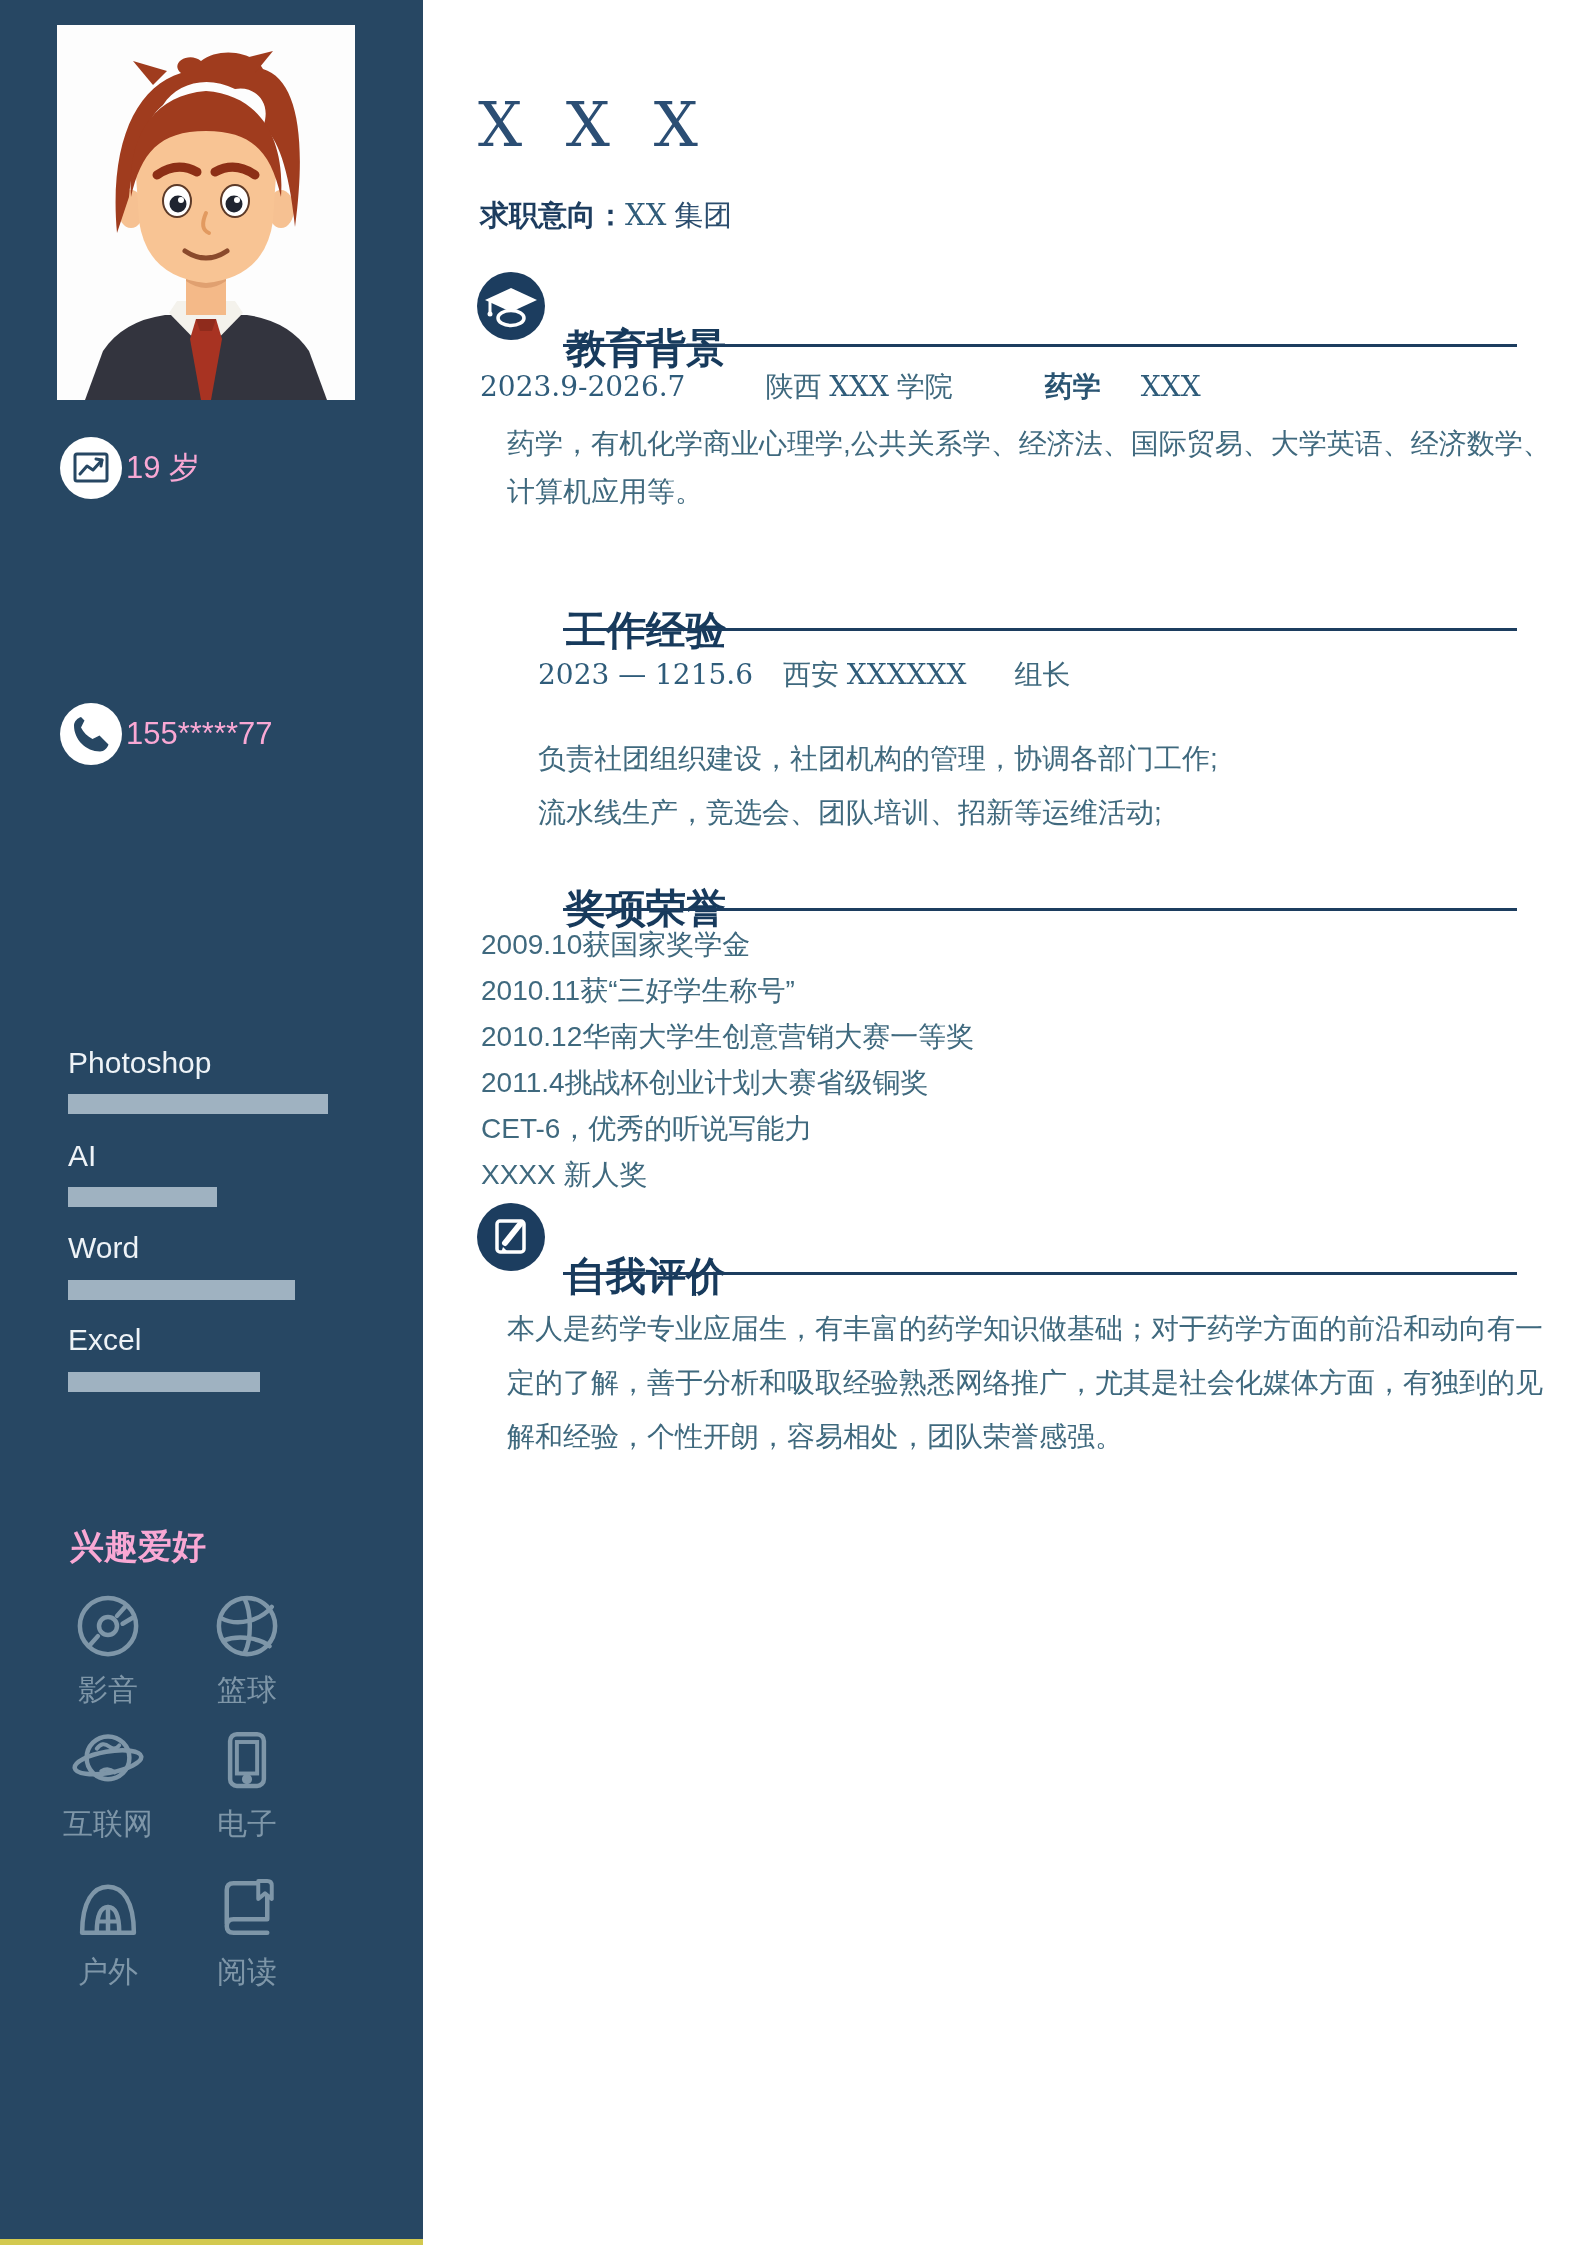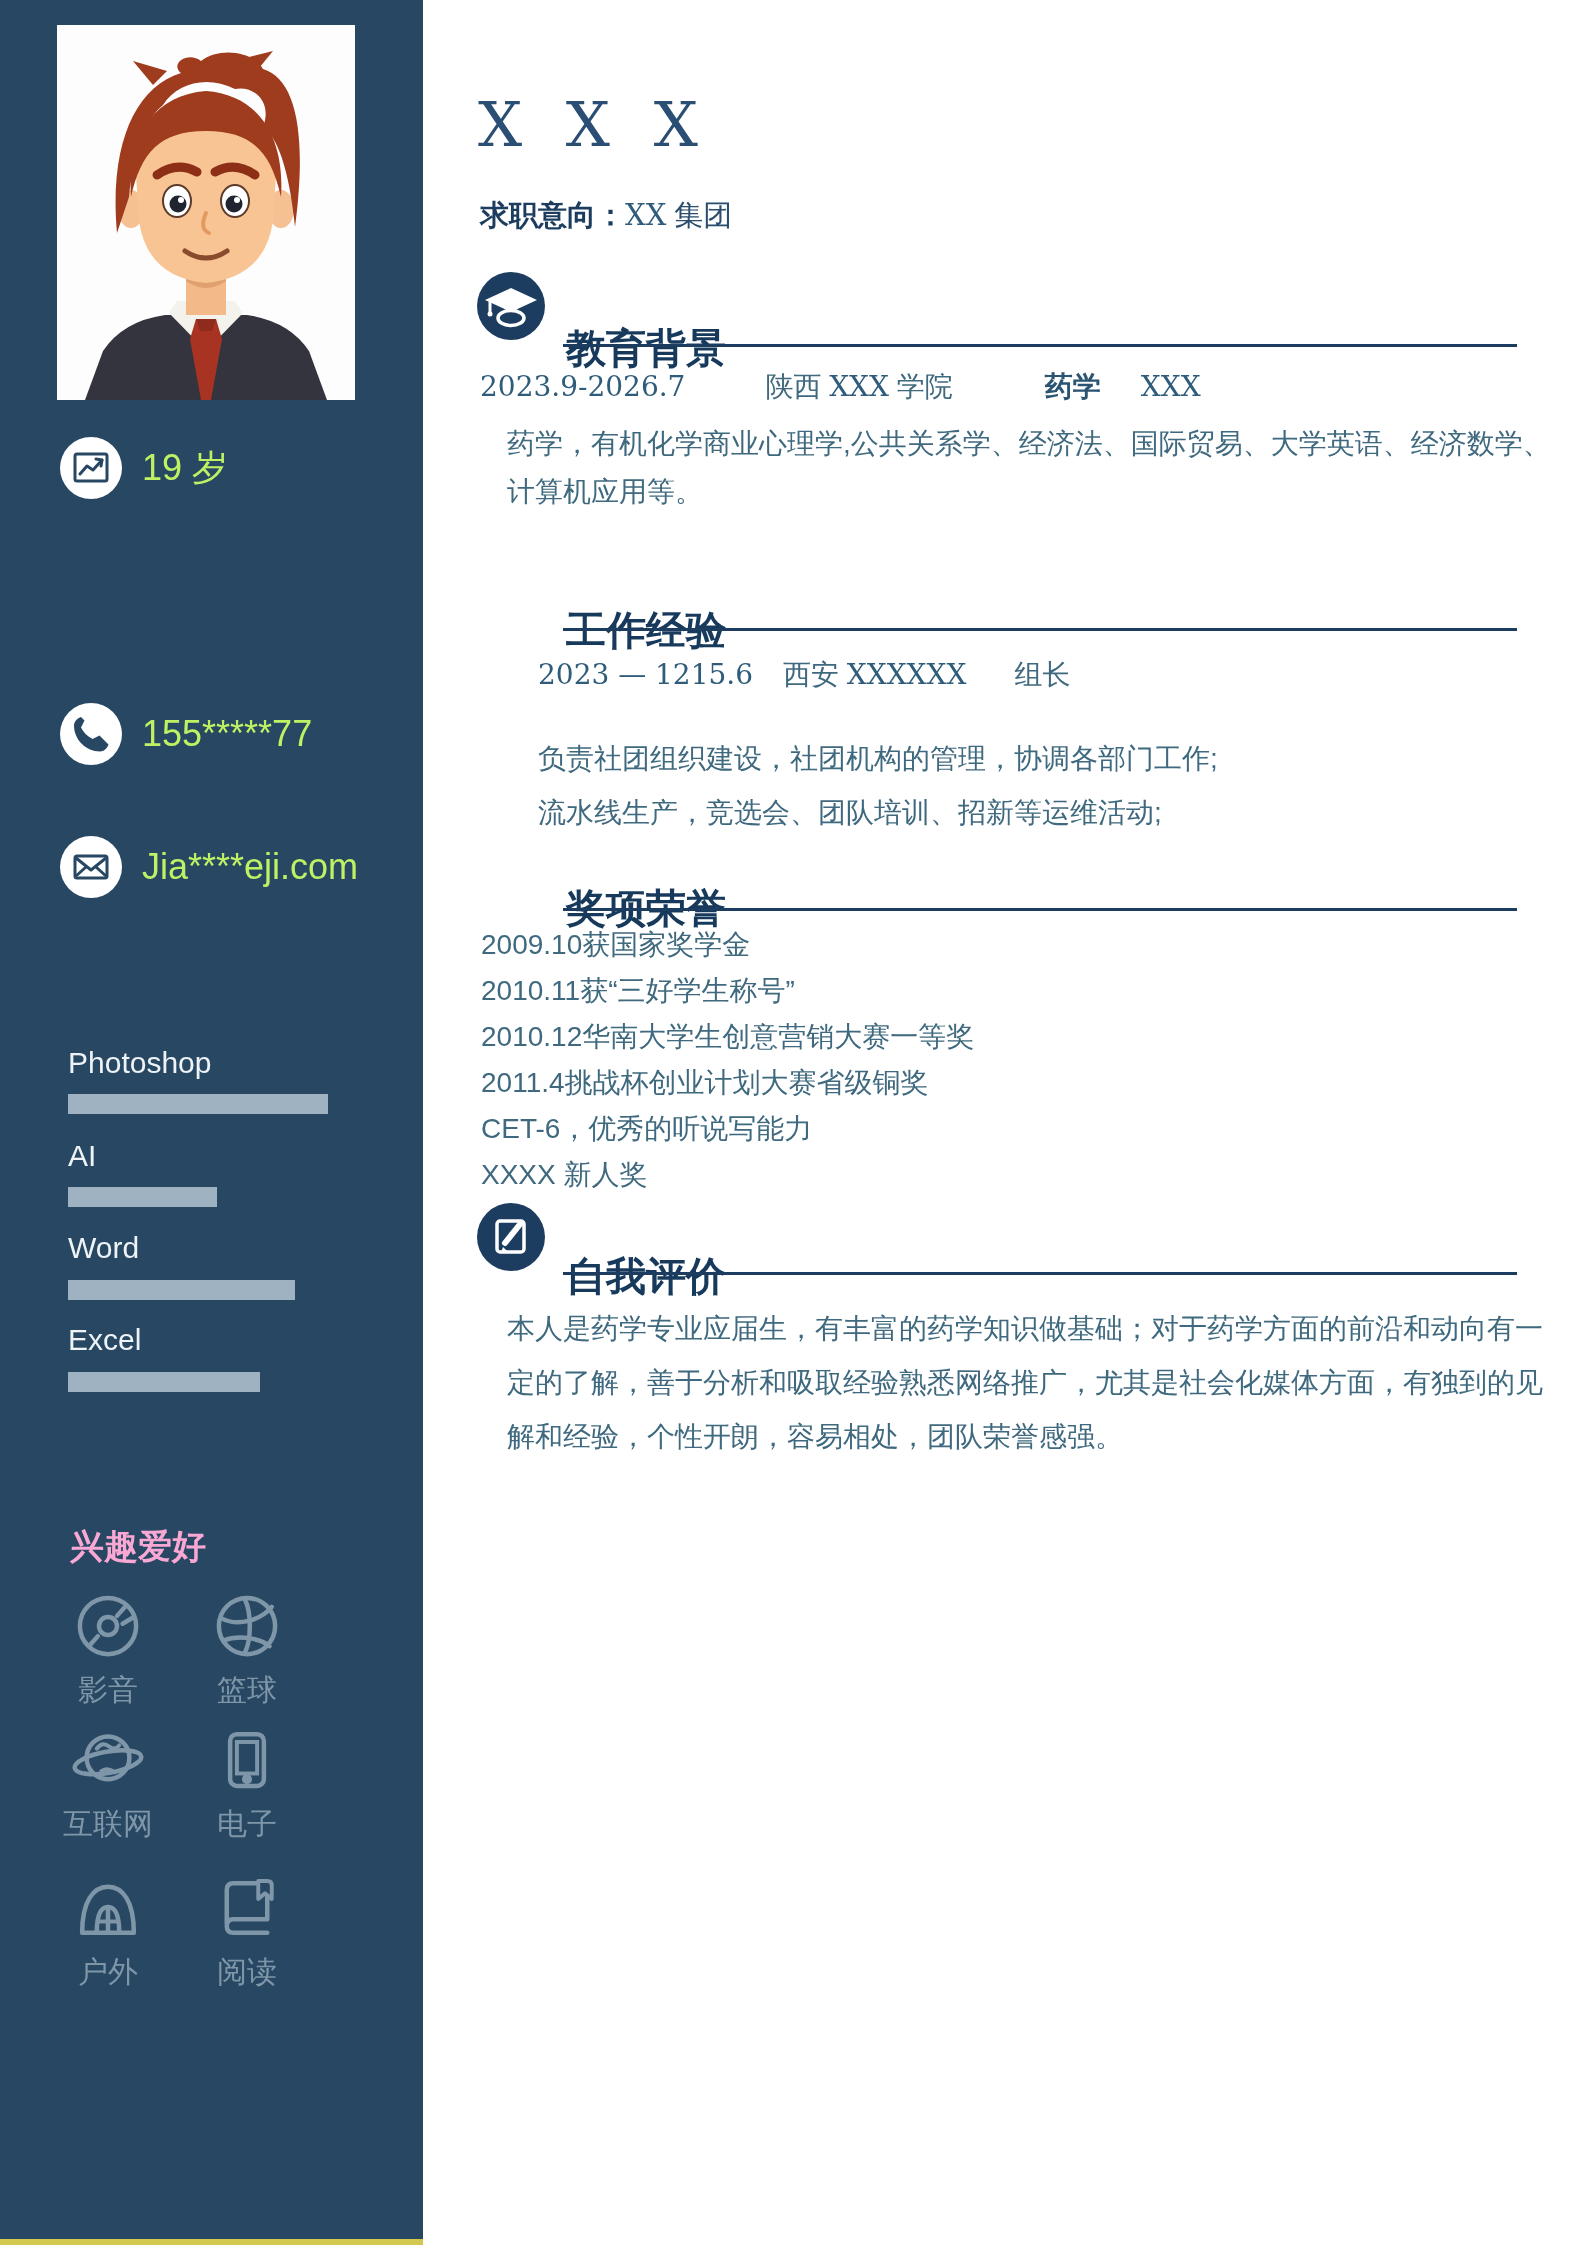--- a/index.html
+++ b/index.html
@@ -5,21 +5,21 @@
   html,body{margin:0;padding:0;background:#fff;}
   .page{position:relative;width:1587px;height:2245px;background:#ffffff;overflow:hidden;
         font-family:"Liberation Sans",sans-serif;}
   
   .sidebar{position:absolute;left:0;top:0;width:423px;height:2245px;background:#274763;}
   .accent-bar{position:absolute;left:0;top:2239px;width:423px;height:6px;background:#d3c94f;}
   .photo{position:absolute;left:57px;top:25px;width:298px;height:375px;background:#fdfdfd;overflow:hidden;}
   .contact-item{position:absolute;left:60px;height:62px;display:flex;align-items:center;}
   .contact-icon{width:62px;height:62px;border-radius:50%;background:#ffffff;display:flex;
                 align-items:center;justify-content:center;flex:0 0 62px;}
-  .contact-text{margin-left:20px;color:#bef264;font-size:36px;white-space:nowrap;}
+  .contact-text{margin-left:4px;color:#f9a8d4;font-size:31px;white-space:nowrap;}
   .skill-label{position:absolute;left:68px;color:#eef3f7;font-size:30px;}
   .skill-bar{position:absolute;left:68px;height:20px;background:#9fb2c1;}
   .hobby-title{position:absolute;left:70px;color:#f9a8d4;font-size:34px;font-weight:bold;}
   .hobby-icon{position:absolute;width:72px;height:72px;}
   .hobby-label{position:absolute;width:160px;text-align:center;color:#7e96a8;font-size:30px;}
   
   .name{position:absolute;left:478px;top:88px;font-family:"DejaVu Serif",serif;
         font-size:62px;color:#2b4e74;letter-spacing:12px;}
   .intention{position:absolute;left:480px;top:196px;font-size:29px;color:#2b4d6e;}
   .intention b{color:#1d3d5f;}
@@ -79,30 +79,20 @@
       <span class="contact-text">19 岁</span>
     </div>
     <div class="contact-item" style="top:703px">
       <span class="contact-icon">
         <svg width="62" height="62" viewBox="0 0 62 62">
             <path d="M21,14 c-3.5,1 -7,4.5 -7,8.5 c0,14 12,26 26,26 c4,0 7.5,-3.5 8.5,-7 l-9,-9 l-7,3.5 c-5,-2.5 -9,-6.5 -11.5,-11.5 l3.5,-7 z" fill="#274763"></path>
           </svg>
       </span>
       <span class="contact-text">155*****77</span>
     </div>
-    <div class="contact-item" style="top:836px">
-      <span class="contact-icon">
-        <svg width="62" height="62" viewBox="0 0 62 62">
-            <rect x="15" y="20" width="32" height="22" rx="2" fill="none" stroke="#274763" stroke-width="3"></rect>
-            <path d="M16,22 L31,34 L46,22" fill="none" stroke="#274763" stroke-width="3" stroke-linejoin="round"></path>
-            <path d="M16,40 L26,31 M46,40 L36,31" fill="none" stroke="#274763" stroke-width="3"></path>
-          </svg>
-      </span>
-      <span class="contact-text">Jia****eji.com</span>
-    </div>
 
     <div class="skill-label" style="top:1046px">Photoshop</div>
     <div class="skill-bar" style="top: 1094px; width: 260px;"></div>
     <div class="skill-label" style="top:1139px">AI</div>
     <div class="skill-bar" style="top: 1187px; width: 149px;"></div>
     <div class="skill-label" style="top:1231px">Word</div>
     <div class="skill-bar" style="top: 1280px; width: 227px;"></div>
     <div class="skill-label" style="top:1323px">Excel</div>
     <div class="skill-bar" style="top: 1372px; width: 192px;"></div>
 

